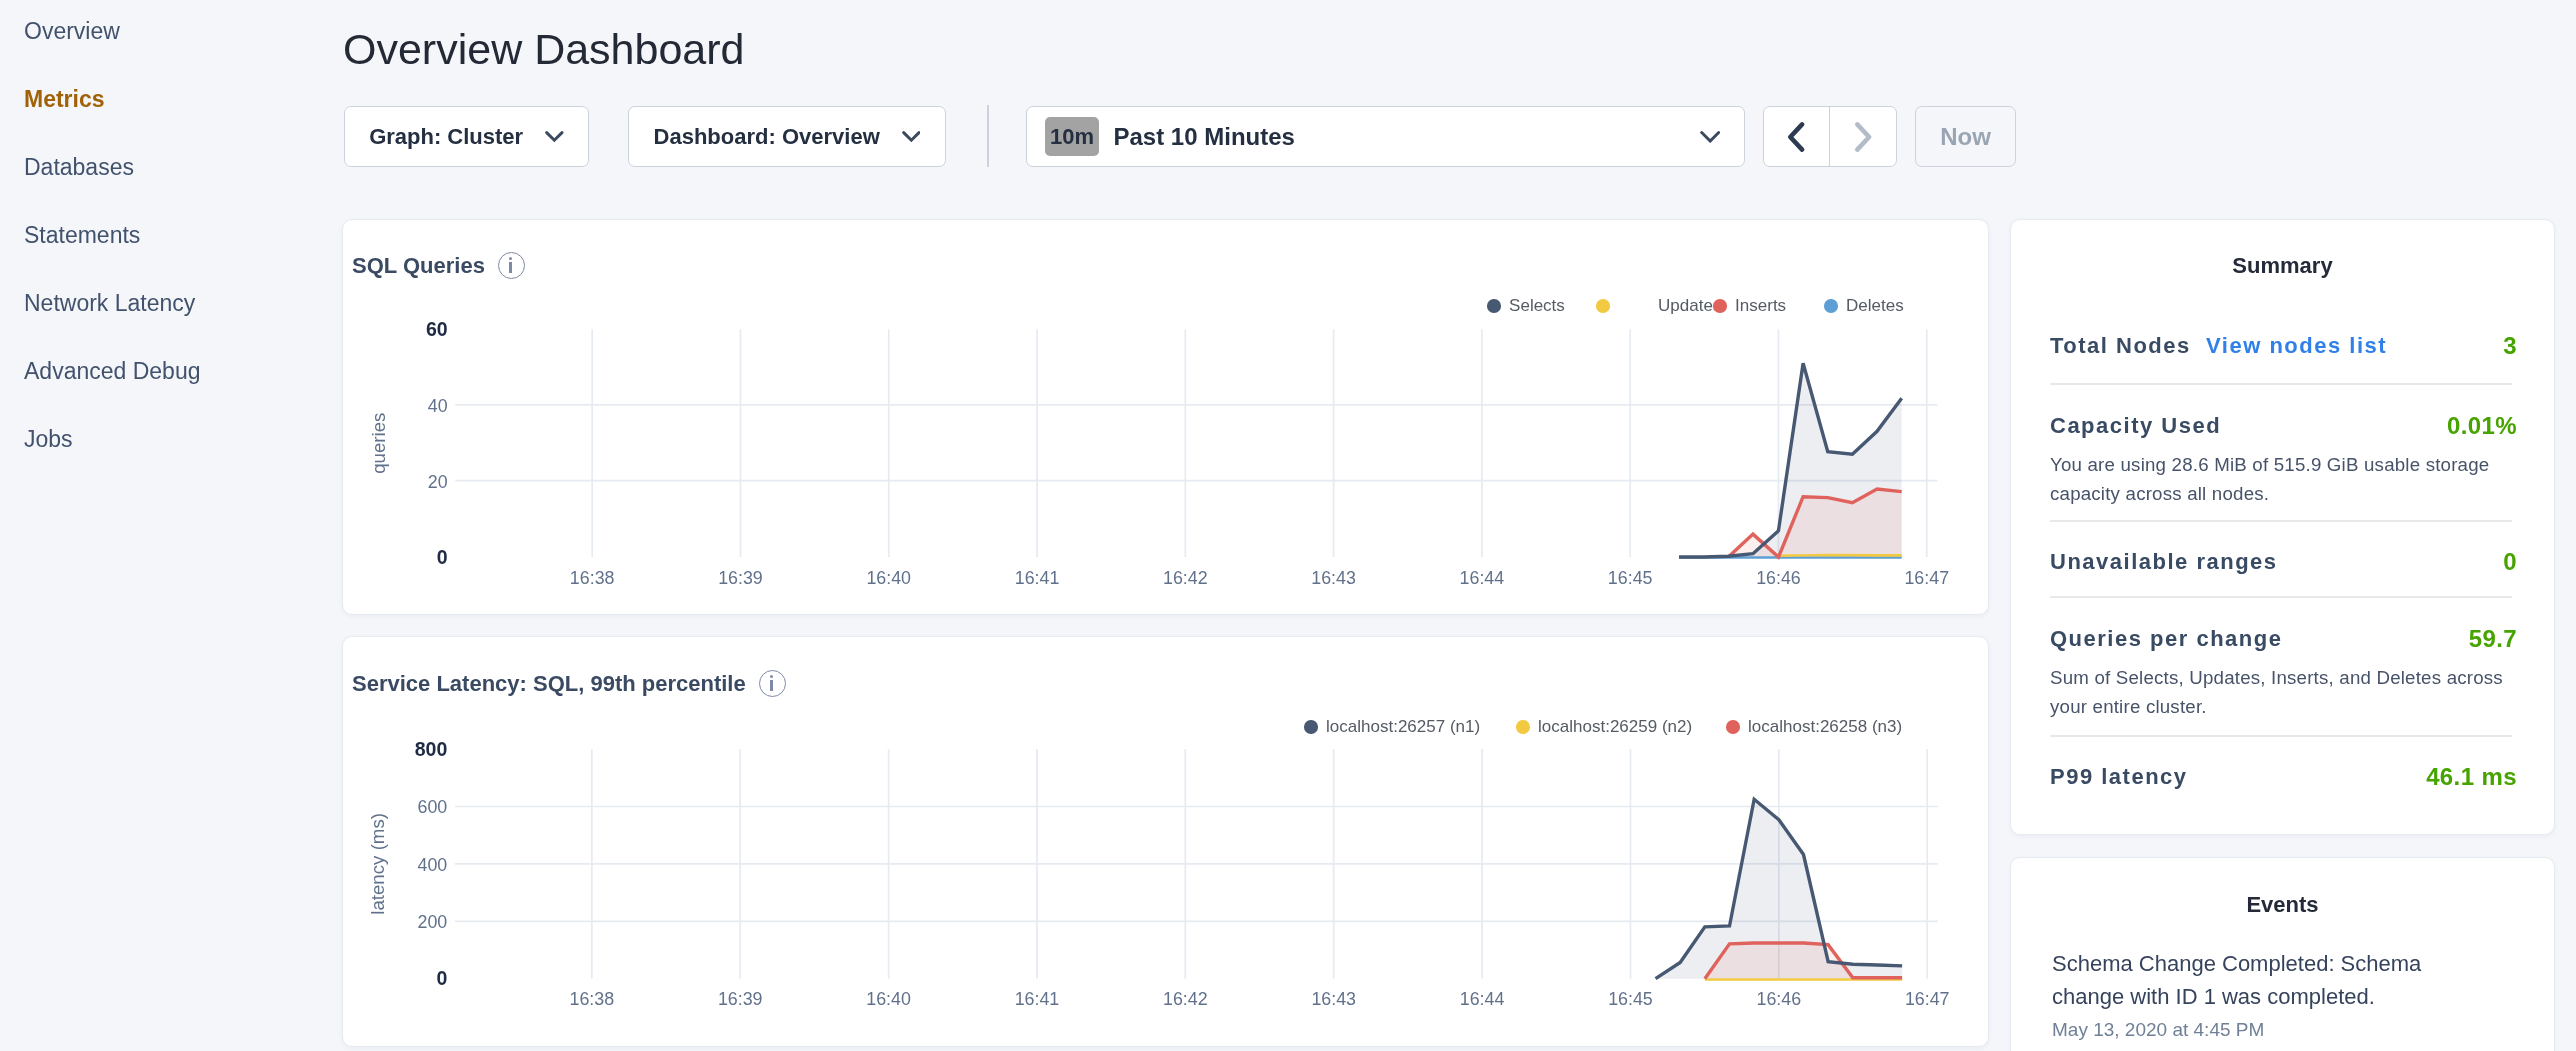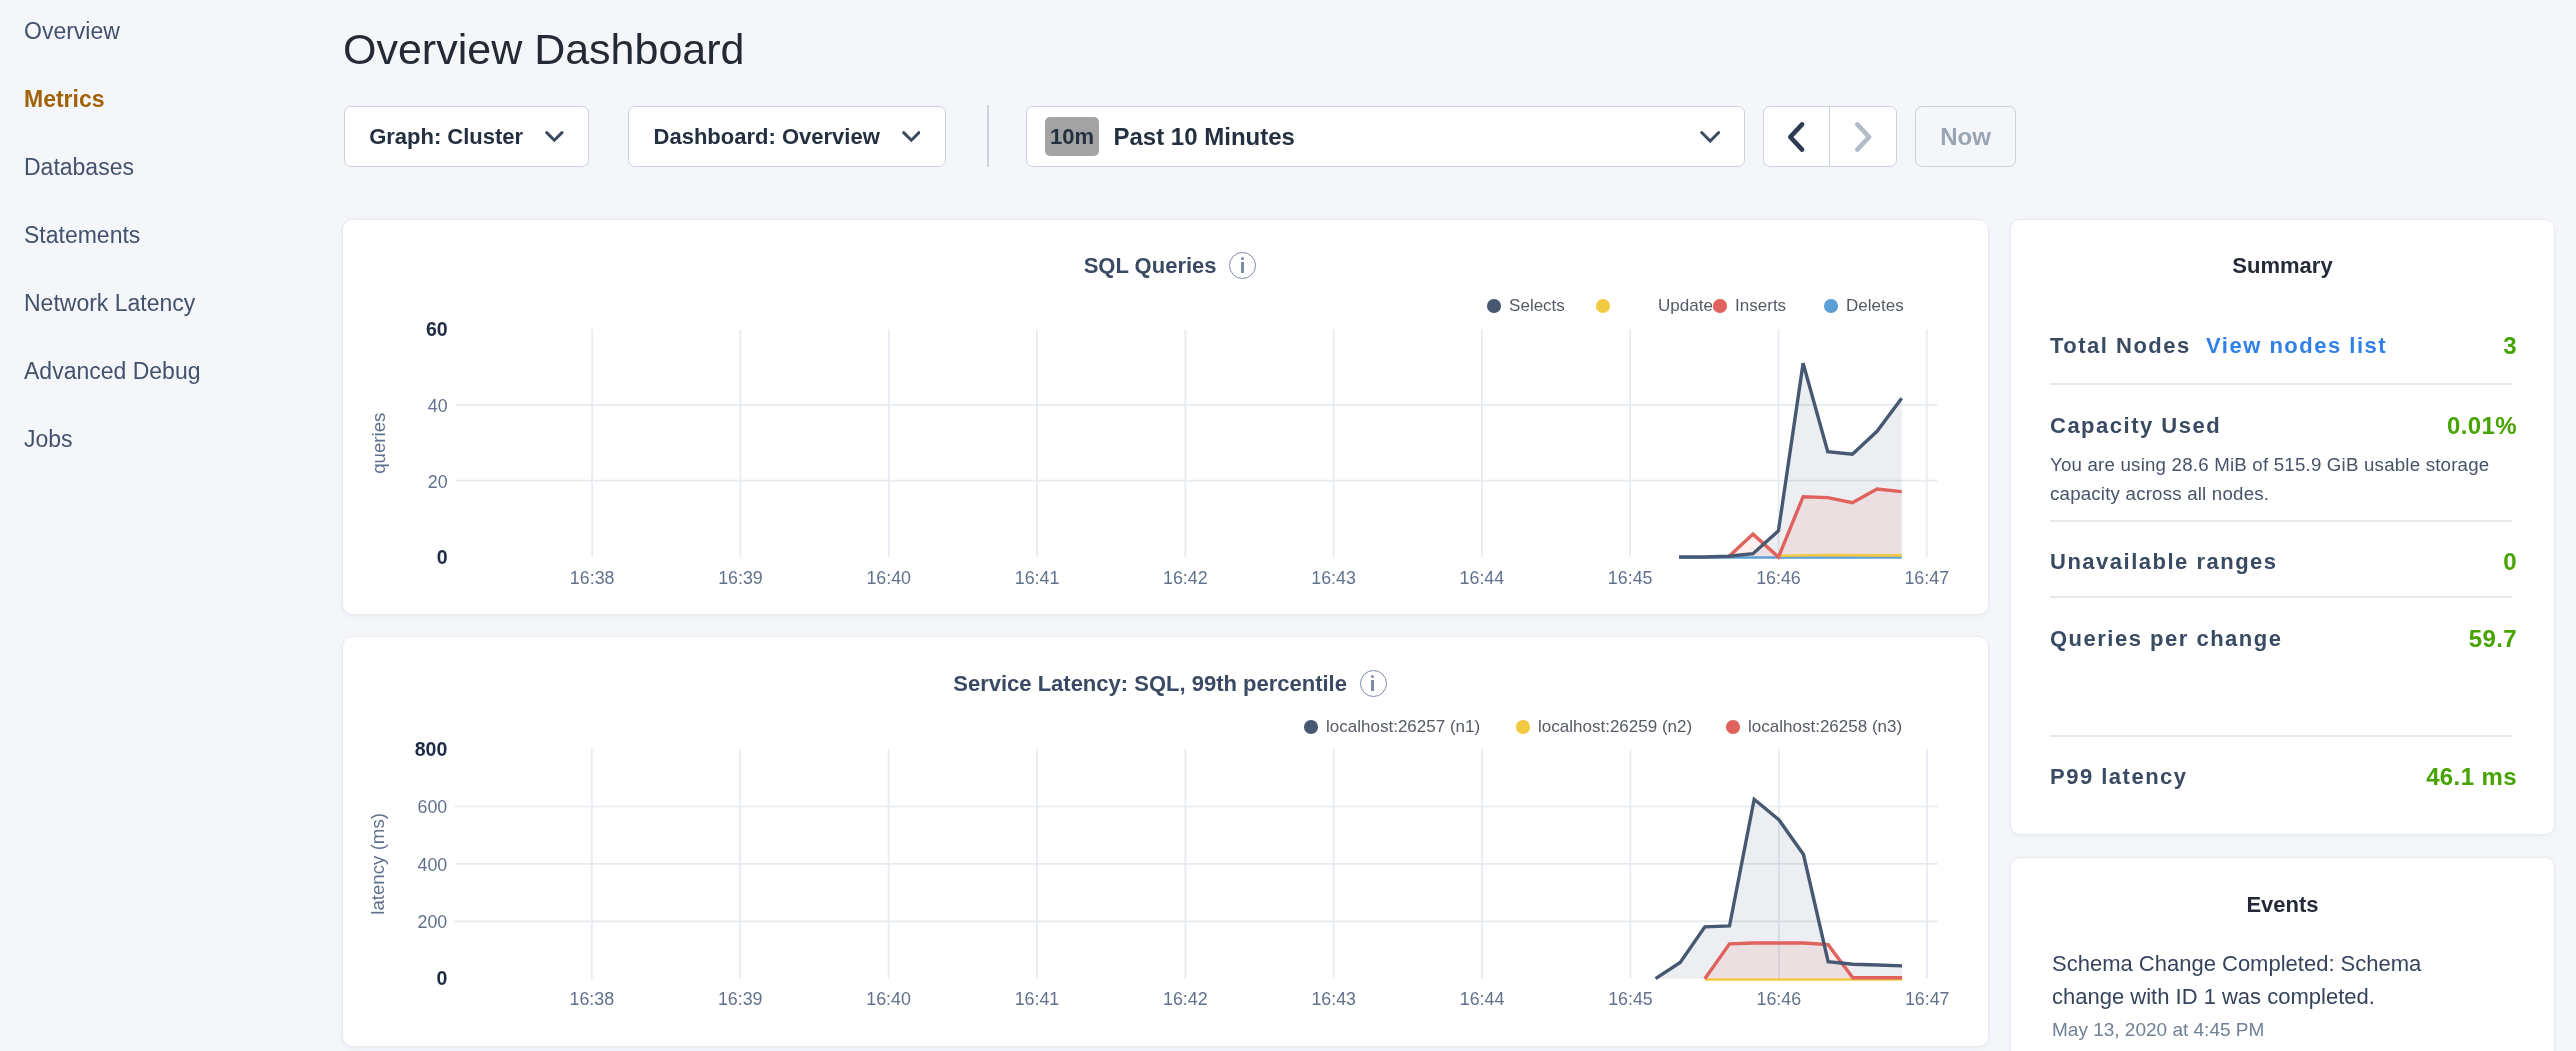--- a/index.html
+++ b/index.html
@@ -30,21 +30,21 @@
 .arrowhalf.l { border-right:1.7px solid #ccd2dc; }
 .nowbtn { left:1915px; width:101px; background:transparent; justify-content:center;
   font-size:24px; font-weight:bold; color:#9aa5b4; }
 .card { position:absolute; background:#fff; border:1.7px solid #e7eaee; border-radius:10.2px;
   box-shadow:0 1.7px 4.3px rgba(60,70,90,0.05); }
 .card svg { position:absolute; left:-1.7px; top:-1.7px; }
 .chart1 { left:342px; top:219px; width:1647px; height:396px; }
 .chart2 { left:342px; top:636px; width:1647px; height:411px; }
 .summary { left:2010px; top:219px; width:545px; height:616px; }
 .events  { left:2010px; top:857px; width:545px; height:255px; }
-.ctitle { position:absolute; left:0; right:0; display:flex; align-items:center; justify-content:center; gap:12.8px;padding-left:9px; }
+.ctitle { position:absolute; left:0; right:0; display:flex; align-items:center; justify-content:flex-start; gap:12.8px;padding-left:9px; }
 .ctitle span.t { font-size:22px; font-weight:bold; color:#3a4a63; }
 .iicon { position:relative; width:27px; height:27px; border-radius:50%; border:1.7px solid #7e89a5; display:inline-block; }
 .idot { position:absolute; left:10.5px; top:4.1px; width:3.1px; height:3.1px; border-radius:50%; background:#7e89a5; }
 .istem { position:absolute; left:10.7px; top:9.4px; width:2.6px; height:11px; background:#7e89a5; }
 .litem { position:absolute; display:flex; align-items:center; height:18px; }
 .ldot { width:13.6px; height:13.6px; border-radius:50%; display:inline-block; }
 .llab { margin-left:8.5px; font-size:17px; color:#555b64; }
 .panel-title { position:absolute; left:0; right:0; text-align:center; font-size:22px; font-weight:bold; color:#242a38; }
 .srow { position:absolute; left:39px; right:37px; line-height:29px; }
 .shead { font-size:22px; font-weight:bold; color:#394a63; letter-spacing:1.5px; }
@@ -223,21 +223,21 @@
 <div class="card summary">
   <div class="panel-title" style="top:33px;">Summary</div>
   <div class="srow" style="top:111px;"><span class="shead">Total Nodes</span><span class="shead slink">View nodes list</span><span class="sval">3</span></div>
   <div class="sdiv" style="top:163px;"></div>
   <div class="srow" style="top:191px;"><span class="shead">Capacity Used</span><span class="sval">0.01%</span>
     <div class="spara">You are using 28.6 MiB of 515.9 GiB usable storage<br>capacity across all nodes.</div></div>
   <div class="sdiv" style="top:300px;"></div>
   <div class="srow" style="top:327px;"><span class="shead">Unavailable ranges</span><span class="sval">0</span></div>
   <div class="sdiv" style="top:376px;"></div>
   <div class="srow" style="top:404px;"><span class="shead">Queries per change</span><span class="sval">59.7</span>
-    </div>
+    <div class="spara">Sum of Selects, Updates, Inserts, and Deletes across<br>your entire cluster.</div></div>
   <div class="sdiv" style="top:515px;"></div>
   <div class="srow" style="top:542px;"><span class="shead">P99 latency</span><span class="sval">46.1 ms</span></div>
 </div>
 
 <div class="card events">
   <div class="panel-title" style="top:34px;">Events</div>
   <div class="evtext" style="top:89px;">Schema Change Completed: Schema<br>change with ID 1 was completed.
     <div class="evdate">May 13, 2020 at 4:45 PM</div></div>
 </div>
 

